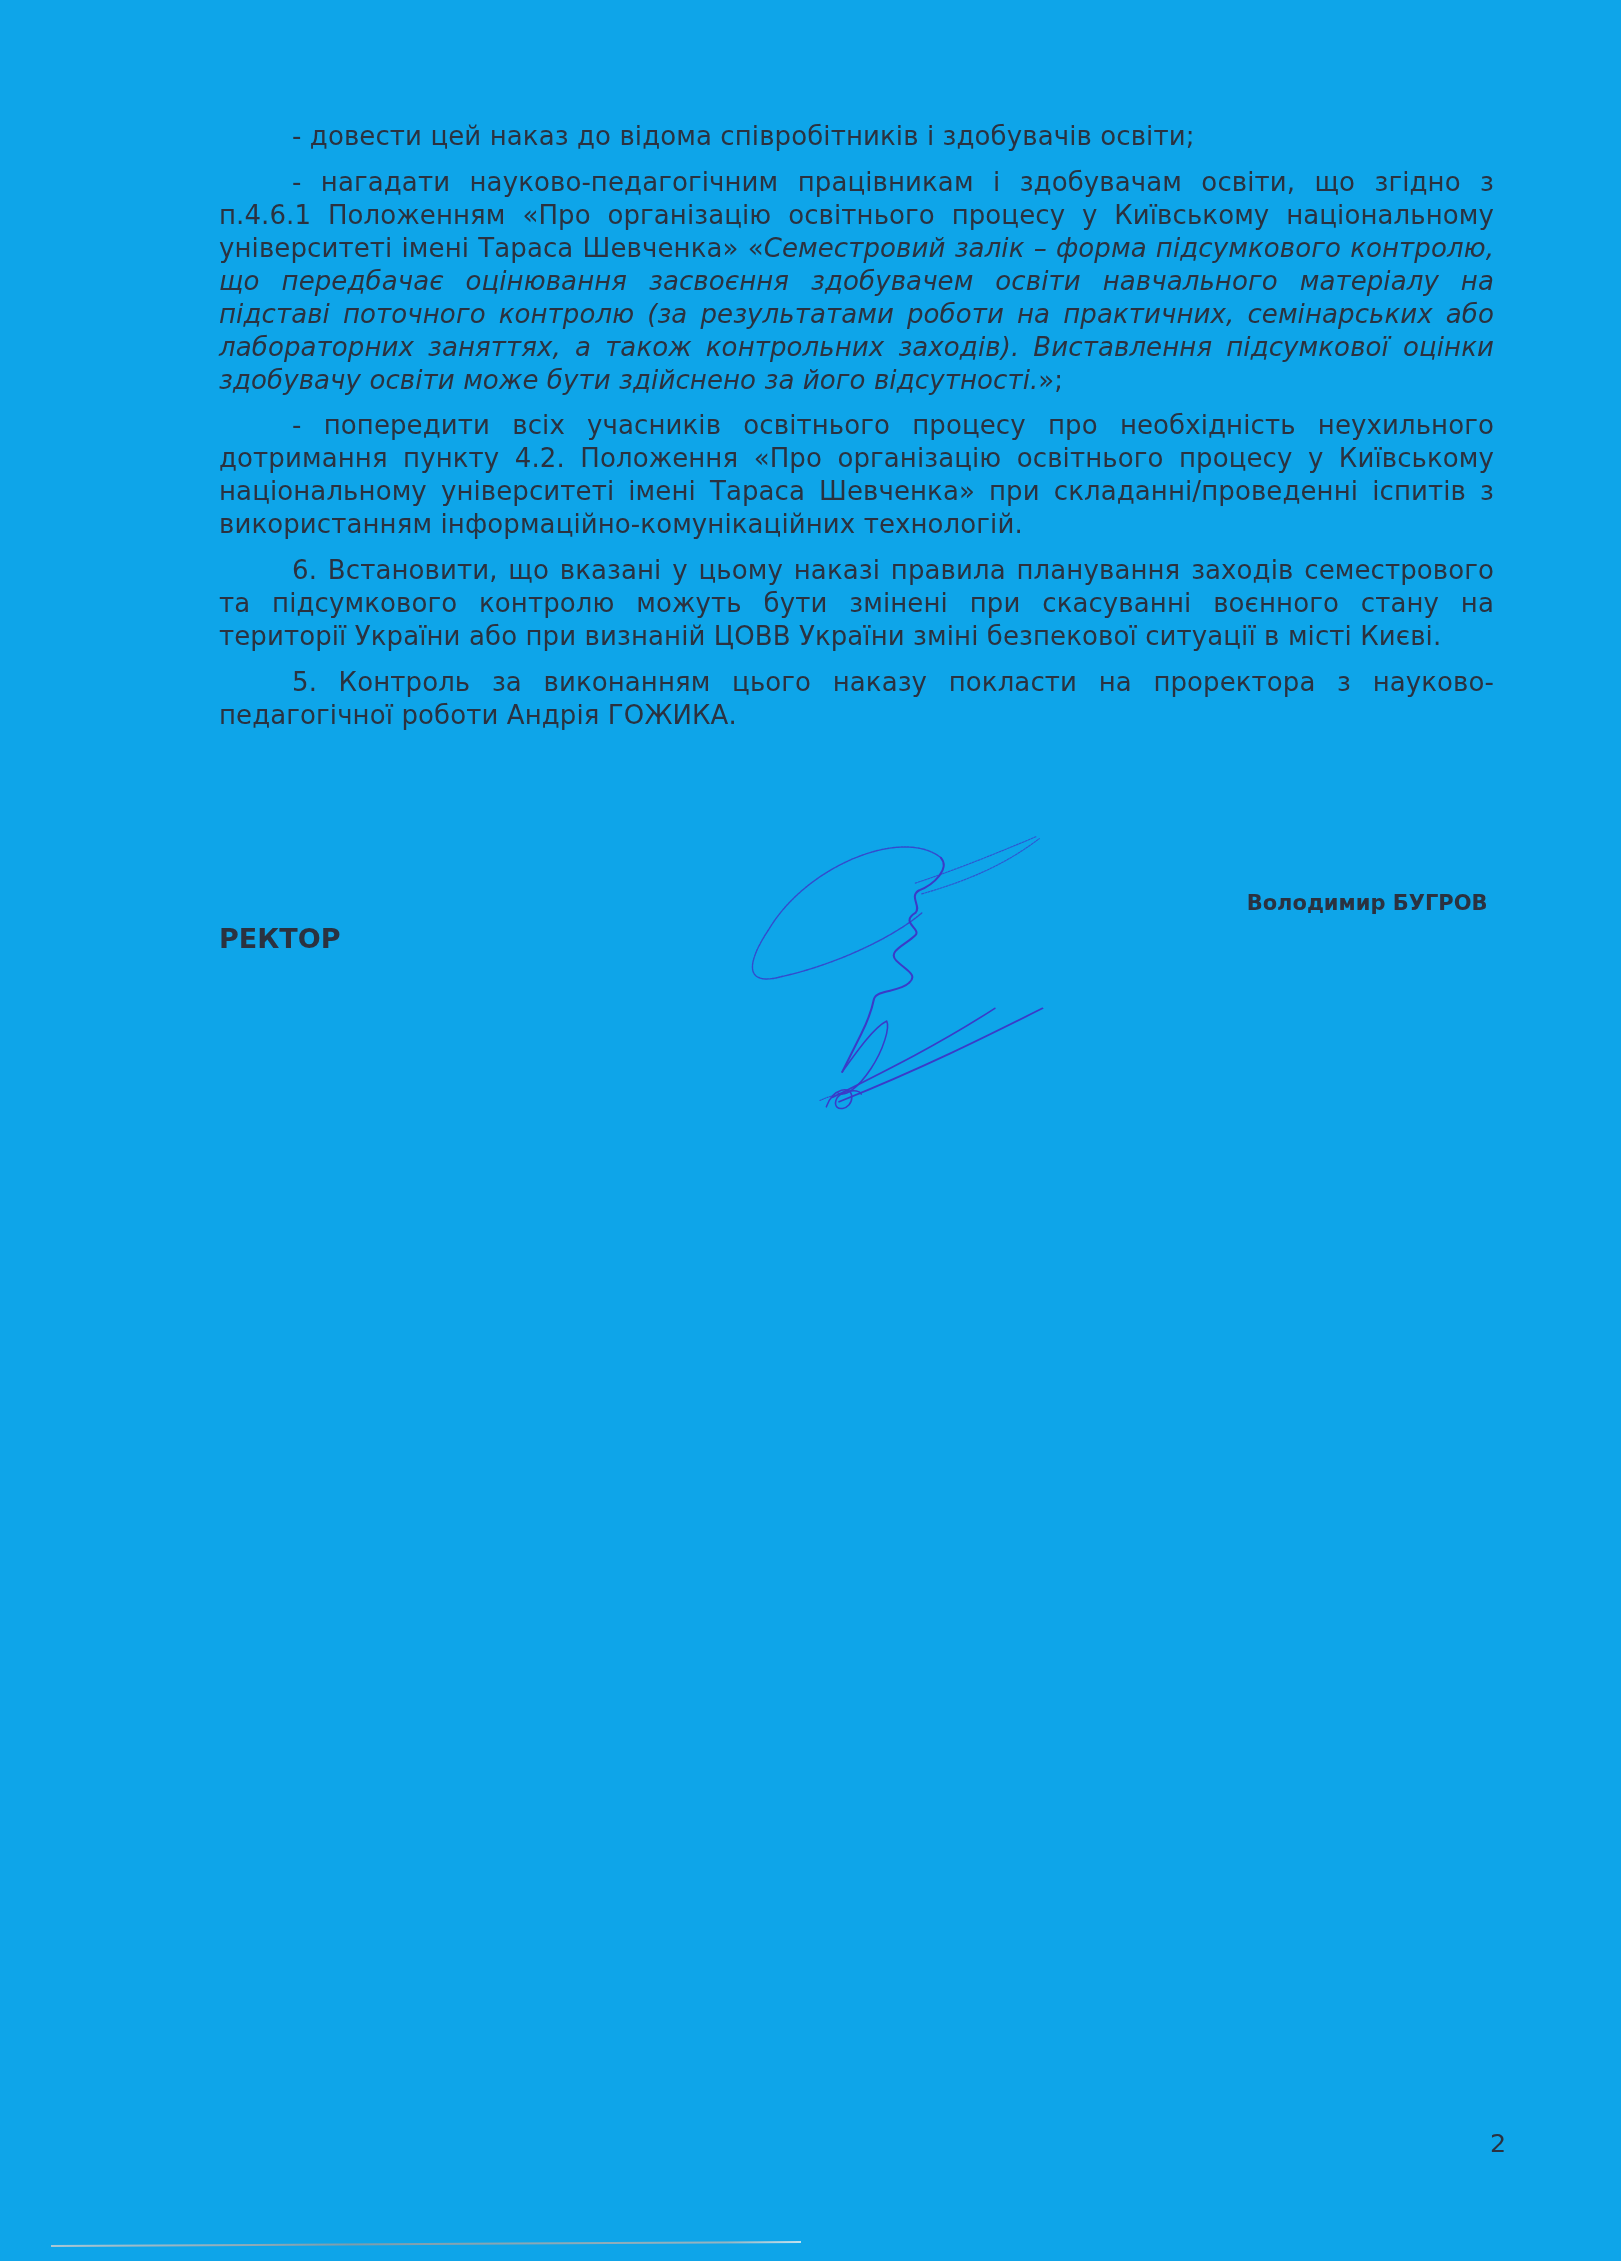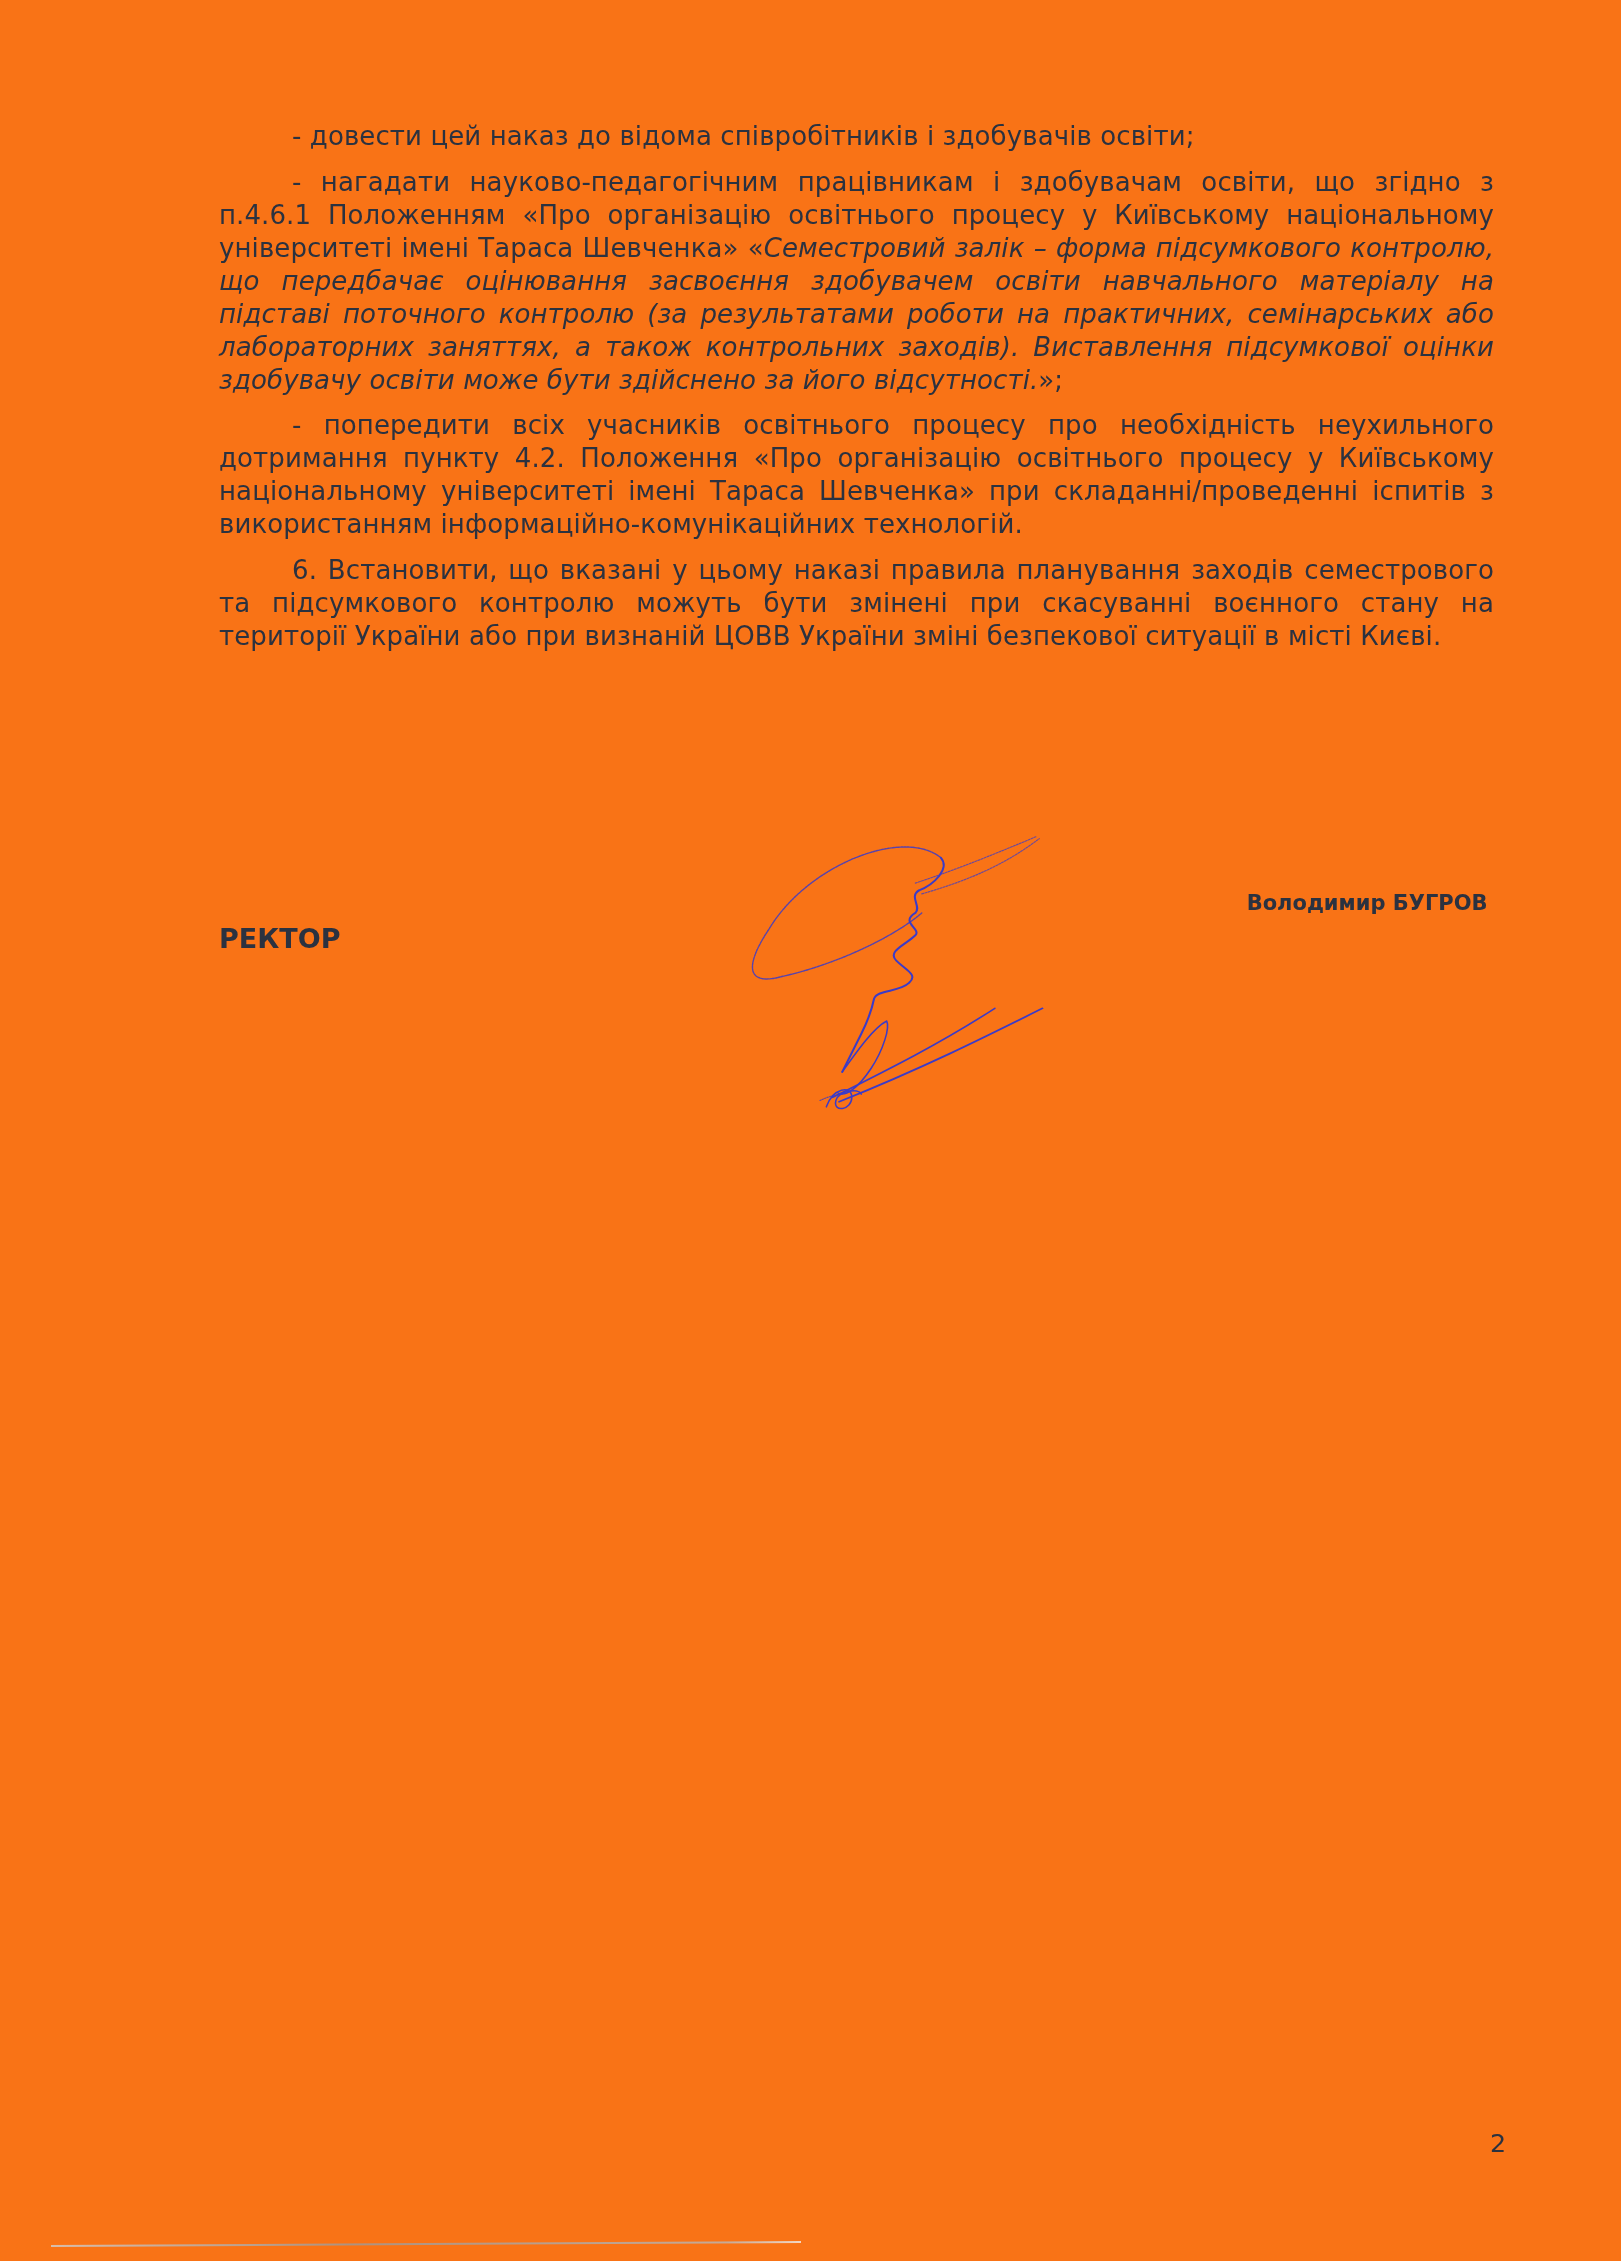--- a/index.html
+++ b/index.html
@@ -13,21 +13,21 @@
       position: relative;
       overflow: hidden;
       font-family: "DejaVu Sans", "Liberation Sans", sans-serif;
       color: #2b3240;
     }
     .page {
       position: absolute;
       left: 0; top: 0;
       width: 1622px;
       height: 2261px;
-      background: #f97316;
+      background: #0ea5e9;
     }
     .body-text {
       position: absolute;
       left: 219px;
       top: 120px;
       width: 1275px;
       font-size: 26px;
       line-height: 33px;
       letter-spacing: 0.1px;
     }
@@ -108,20 +108,23 @@
     </p>
     <p class="para">
       <span>- нагадати науково-педагогічним працівникам і здобувачам освіти, що згідно з п.4.6.1 Положенням «Про організацію освітнього процесу у Київському національному університеті імені Тараса Шевченка» «</span><span class="it">Семестровий залік – форма підсумкового контролю, що передбачає оцінювання засвоєння здобувачем освіти навчального матеріалу на підставі поточного контролю (за результатами роботи на практичних,  семінарських або лабораторних заняттях, а також контрольних заходів). Виставлення підсумкової оцінки здобувачу освіти може бути здійснено за його відсутності.</span><span>»;</span>
     </p>
     <p class="para">
       <span>- попередити всіх учасників освітнього процесу про необхідність неухильного дотримання пункту 4.2. Положення «Про організацію освітнього процесу у Київському національному університеті імені Тараса Шевченка» при складанні/проведенні іспитів з використанням інформаційно-комунікаційних технологій.</span>
     </p>
     <p class="para">
       <span>6. Встановити, що вказані у цьому наказі правила планування заходів семестрового та підсумкового контролю можуть бути змінені при скасуванні воєнного стану на території України або при визнаній ЦОВВ України зміні безпекової ситуації в місті Києві.</span>
     </p>
+    <p class="para">
+      <span>5. Контроль за виконанням цього наказу покласти на проректора з науково-педагогічної роботи Андрія ГОЖИКА.</span>
+    </p>
   </div>
 
   <div class="sig-block">
     <div class="sig-row" style="top:0px;">
       <span class="rector-title">РЕКТОР</span>
       <span class="rector-name">Володимир БУГРОВ</span>
     </div>
   </div>
 
   <svg class="signature" viewBox="0 0 700 500" xmlns="http://www.w3.org/2000/svg">

